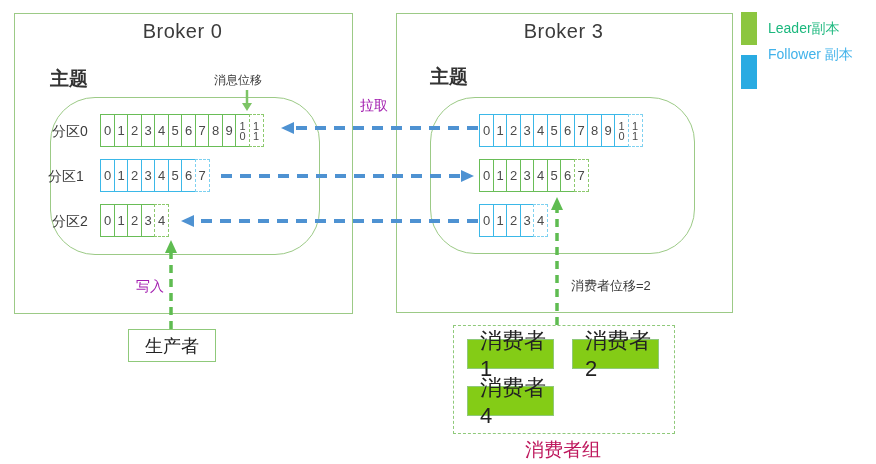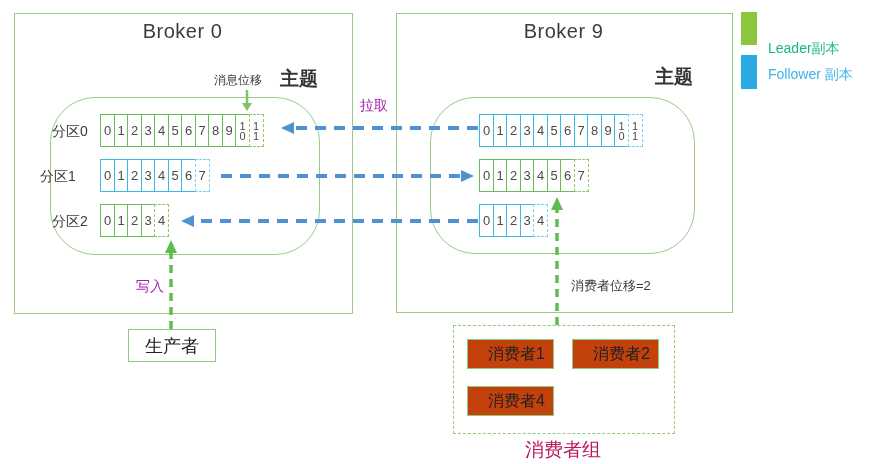--- a/index.html
+++ b/index.html
@@ -3,21 +3,21 @@
 <meta charset="utf-8">
 <style>
   html,body{margin:0;padding:0;background:#fff;}
   #canvas{
     position:relative;width:876px;height:464px;background:#fff;overflow:hidden;
     font-family:"Liberation Sans","DejaVu Sans",sans-serif;color:var(--text-dark,#3c3c3c);
   }
   .broker-box{position:absolute;border:1px solid var(--container-border);background:transparent;}
   .broker-title{position:absolute;text-align:center;font-size:20px;color:var(--text-dark);letter-spacing:.5px;}
   .topic-container{position:absolute;border:1px solid var(--container-border);border-radius:45px;}
-  .topic-label{position:absolute;text-align:right;font-size:19px;font-weight:600;color:#333;}
+  .topic-label{position:absolute;text-align:left;font-size:19px;font-weight:600;color:#333;}
   .small-label{position:absolute;font-size:12px;color:#3a3a3a;}
   .mid-label{position:absolute;font-size:14px;color:#a21caf;}
   .part-label{position:absolute;font-size:14px;color:#3a3a3a;white-space:nowrap;}
   .cells{position:absolute;display:flex;}
   .cell{
     width:13px;height:31px;background:#fff;display:flex;flex-direction:column;
     align-items:center;justify-content:center;font-size:13px;line-height:13px;
     color:var(--cell-text);flex:0 0 auto;
   }
   .cell span{display:block;}
@@ -27,42 +27,42 @@
   .cell.dashed.leader{border:1.5px dashed var(--leader-border-dashed);}
   .cell.dashed.follower{border:1.5px dashed var(--follower-border-dashed);}
   .cell + .cell{margin-left:-1.5px;}
   .plain-box{
     position:absolute;border:1.5px solid var(--container-border-strong);background:#fff;
     display:flex;align-items:center;justify-content:center;color:#222;
   }
   .producer-box{font-size:18px;}
   .consumer-group{position:absolute;border:1.5px dashed var(--container-border-strong);}
   .consumer-grid{position:absolute;left:13px;top:13px;display:grid;grid-template-columns:87px 87px;grid-auto-rows:30px;column-gap:18px;row-gap:17px;}
-  .consumer-box{border:1.5px solid var(--container-border-strong);background:#c2410c;display:flex;align-items:center;justify-content:center;font-size:16px;color:#222;padding-left:12px;}
+  .consumer-box{border:1.5px solid var(--container-border-strong);background:#84cc16;display:flex;align-items:center;justify-content:center;font-size:22px;color:#222;padding-left:12px;}
   .group-label{position:absolute;text-align:center;font-size:19px;color:#be185d;}
   .legend-swatch{position:absolute;}
-  .legend-label{position:absolute;font-size:14px;white-space:nowrap;margin-top:20px;}
+  .legend-label{position:absolute;font-size:14px;white-space:nowrap;}
   #arrow-layer{position:absolute;left:0;top:0;pointer-events:none;}
   .arrow-blue{stroke:var(--arrow-blue);stroke-width:4;fill:none;stroke-dasharray:11 8;stroke-linecap:butt;}
   .head-blue{fill:var(--arrow-blue);stroke:none;}
   .arrow-green-dash{stroke:var(--arrow-green);stroke-width:3.5;fill:none;stroke-dasharray:8 6;}
   .head-green{fill:var(--arrow-green);stroke:none;}
   .arrow-green-solid{stroke:var(--arrow-green-light);stroke-width:2.5;fill:none;}
   .head-green-light{fill:var(--arrow-green-light);stroke:none;}
 </style>
 </head>
 <body>
 
 <div id="canvas" style="--container-border: #9cca86; --container-border-strong: #8fc97a; --leader-border: #69bd57; --leader-border-dashed: #8cc96d; --follower-border: #3bb8e8; --follower-border-dashed: #7ed1f0; --arrow-blue: #4e92d2; --arrow-green: #5fbc51; --arrow-green-light: #7cc465; --text-dark: #3c3c3c; --cell-text: #4a4a4a;">
 
   <div class="broker-box" style="left:14px;top:13px;width:337px;height:299px;"></div>
   <div class="broker-box" style="left:396px;top:13px;width:335px;height:298px;"></div>
 
   <div class="broker-title" style="left:14px;top:20px;width:337px;">Broker 0</div>
-  <div class="broker-title" style="left:396px;top:20px;width:335px;">Broker 9</div>
+  <div class="broker-title" style="left:396px;top:20px;width:335px;">Broker 3</div>
 
   <div class="topic-container" style="left:50px;top:97px;width:268px;height:156px;"></div>
   <div class="topic-container" style="left:430px;top:97px;width:263px;height:155px;"></div>
 
   <div class="topic-label" style="left:50px;top:66px;width:268px;">主题</div>
   <div class="topic-label" style="left:430px;top:64px;width:263px;">主题</div>
 
   <div class="small-label" style="left:214px;top:72px;">消息位移</div>
   <div class="mid-label" style="left:360px;top:97px;">拉取</div>
   <div class="mid-label" style="left:136px;top:278px;">写入</div>
@@ -103,21 +103,21 @@
         </div>
         <div class="cell leader stack">
           <span>1</span>
           <span>0</span>
         </div>
         <div class="cell leader dashed stack">
           <span>1</span>
           <span>1</span>
         </div>
       </div>
-      <div class="part-label" style="left: 40px; top: 168px;">分区1</div>
+      <div class="part-label" style="left: 48px; top: 168px;">分区1</div>
       <div class="cells" style="left: 100px; top: 159px;">
         <div class="cell follower">
           <span>0</span>
         </div>
         <div class="cell follower">
           <span>1</span>
         </div>
         <div class="cell follower">
           <span>2</span>
         </div>

